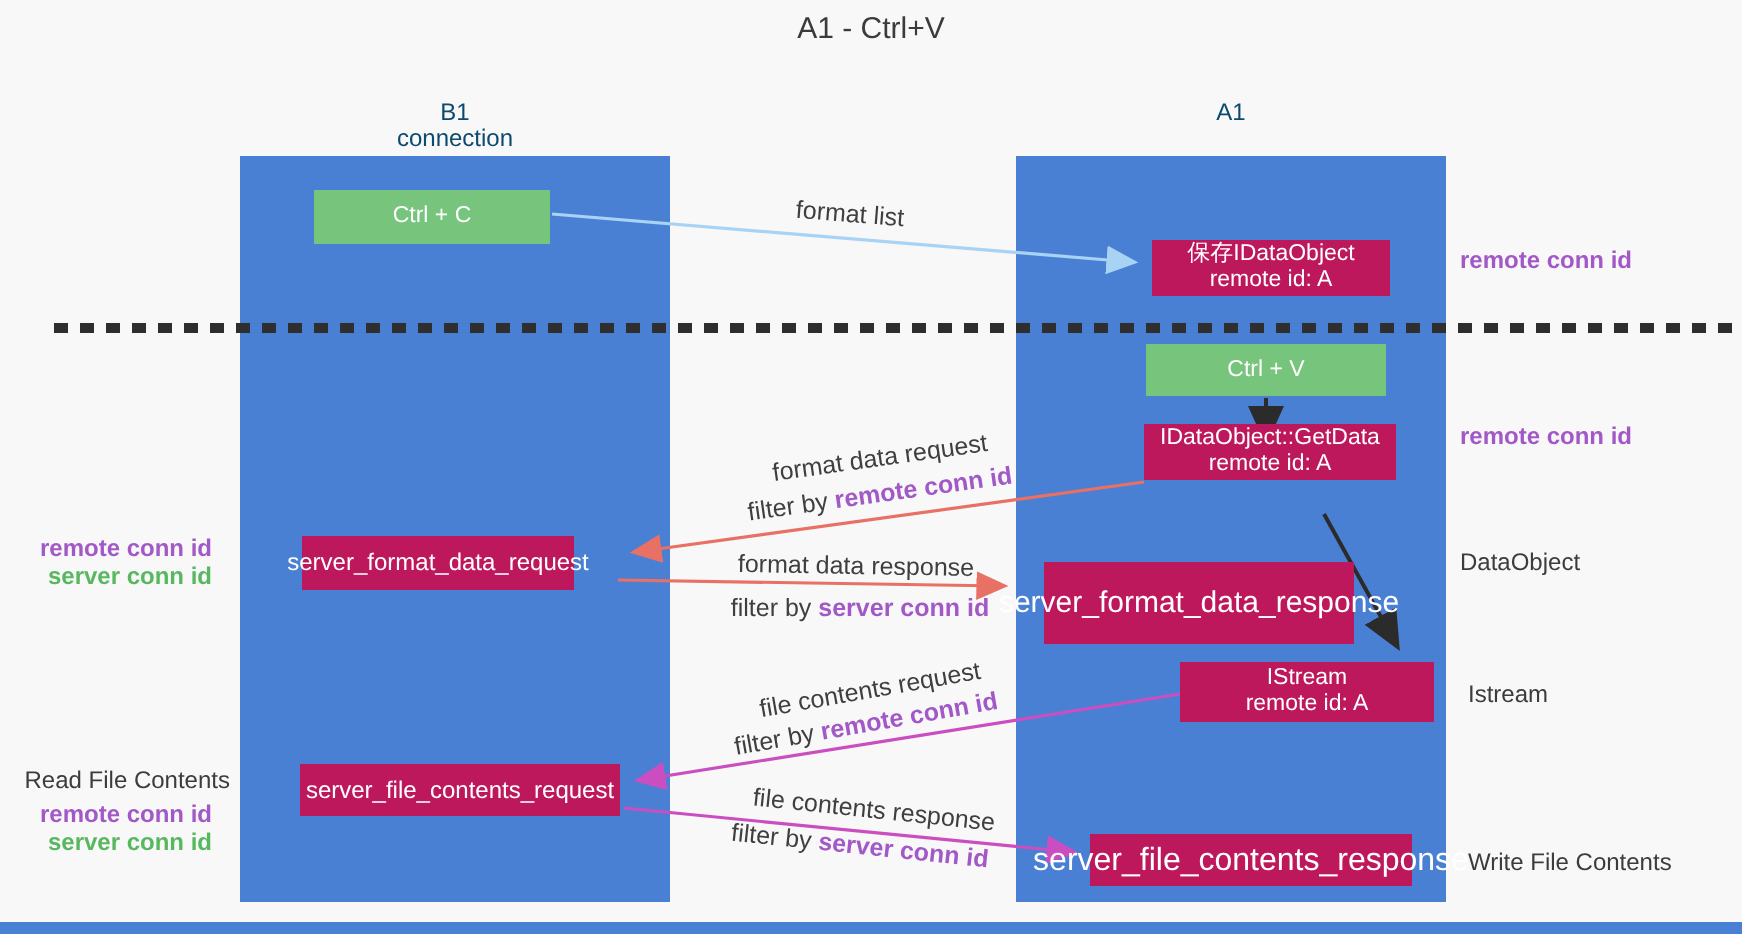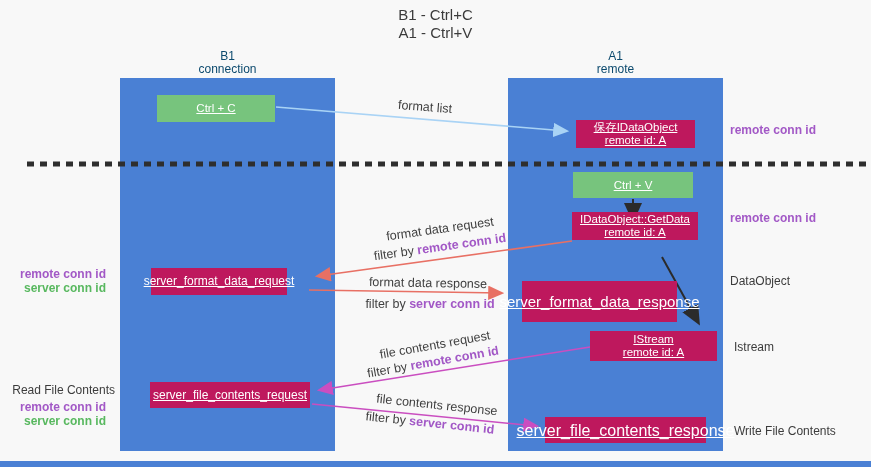--- a/index.html
+++ b/index.html
@@ -12,50 +12,48 @@
   .lane{position:absolute;top:78px;width:215px;height:373px;background:#4a80d4;}
   .lane-left{left:120px;}
   .lane-right{left:508px;}
   .lane-header{position:absolute;top:50px;width:215px;text-align:center;
                font-size:12px;line-height:13px;color:#0c4a6e;}
   .bottom-strip{position:absolute;left:0;top:461px;width:871px;height:6px;background:#4a80d4;}
 
   svg.overlay{position:absolute;left:0;top:0;z-index:5;}
 
   .node{position:absolute;z-index:10;display:flex;flex-direction:column;justify-content:center;
-        align-items:center;text-align:left;color:#fff;font-size:11.5px;line-height:13px;text-decoration:underline;}
+        align-items:center;text-align:left;color:#fff;font-size:11.5px;line-height:13px;}
   .node-green{background:#77c47d;}
   .node-orange{background:#be185d;}
 
   .side-label{position:absolute;z-index:10;font-size:12px;line-height:14px;color:#3c3c3c;white-space:nowrap;}
   .side-label.right-align{text-align:right;}
   .purple{color:#a258c6;font-weight:bold;}
   .greent{color:#58b85f;font-weight:bold;}
 
   .arrow-label{position:absolute;z-index:10;font-size:12.5px;color:#3f3f3f;
                white-space:nowrap;text-align:center;transform-origin:center center;}
   .arrow-label .purple{font-weight:bold;}
 </style>
 </head>
 <body>
 
 <div class="stage">
 
   <div class="title">
-    <div>B1 - Ctrl+C</div>
     <div>A1 - Ctrl+V</div>
   </div>
 
   <div class="lane-header" style="left:120px;">
     <div>B1</div>
     <div>connection</div>
   </div>
   <div class="lane-header" style="left:508px;">
     <div>A1</div>
-    <div>remote</div>
   </div>
 
   <div class="lane lane-left"></div>
   <div class="lane lane-right"></div>
   <div class="bottom-strip"></div>
 
   <svg class="overlay" width="871" height="467">
     <defs>
       <marker id="mBlue" markerWidth="10" markerHeight="9" refX="8" refY="4.5" orient="auto">
         <path d="M0,0 L10,4.5 L0,9 z" fill="#a9d3f5"></path>

